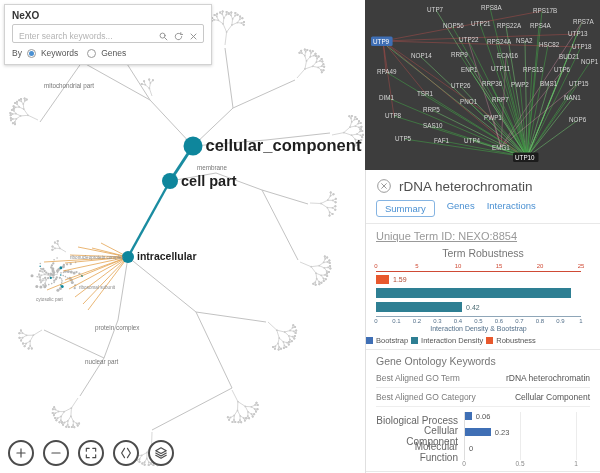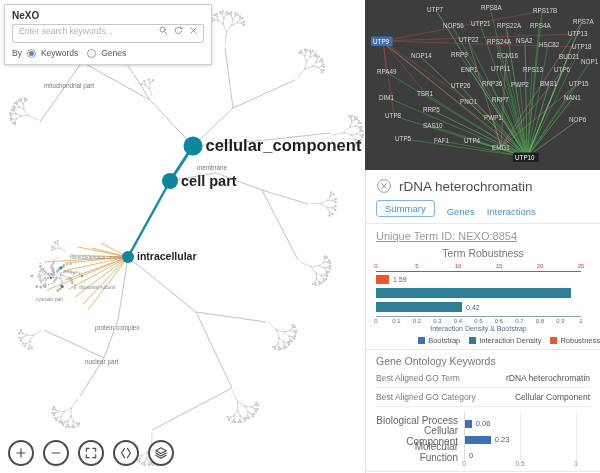--- a/index.html
+++ b/index.html
@@ -7,21 +7,21 @@
          font-family:"Liberation Sans",sans-serif;-webkit-font-smoothing:antialiased;}
   svg text{font-family:"Liberation Sans",sans-serif;}
 
   
   .viz{position:absolute;left:0;top:0;width:365px;height:473px;overflow:hidden;background:#fff;}
 
   
   .search-card{position:absolute;left:4px;top:4px;width:192px;background:#fff;
       border:1px solid #d2d2d2;box-shadow:0 1px 3px rgba(0,0,0,.18);padding:5px 7px 6px;z-index:5;}
   .nexo-title{font-size:10px;font-weight:bold;color:#333;margin-bottom:3px;}
-  .search-box{display:flex;align-items:flex-start;border:1px solid #c8c8c8;border-radius:2px;height:17px;padding:0 4px;background:#fff;}
+  .search-box{display:flex;align-items:flex-end;border:1px solid #c8c8c8;border-radius:2px;height:17px;padding:0 4px;background:#fff;}
   .search-box input{flex:1;border:none;outline:none;font-size:8.5px;color:#444;min-width:0;background:transparent;
       font-family:"Liberation Sans",sans-serif;}
   .search-box input::placeholder{color:#b3b3b3;}
   .sicon{width:11px;height:11px;margin-left:4px;cursor:pointer;flex:none;}
   .sicon path,.sicon circle,.sicon line{stroke:#8d8d8d;stroke-width:2;fill:none;stroke-linecap:round;}
   .by-row{display:flex;align-items:center;gap:5px;margin-top:5px;font-size:8.5px;color:#555;}
   .radio{width:9px;height:9px;border:1px solid #9a9a9a;border-radius:50%;display:inline-flex;
       align-items:center;justify-content:center;box-sizing:border-box;background:#fff;cursor:pointer;}
   .radio .dot{width:5px;height:5px;border-radius:50%;background:#4a90d2;}
   .radio-label{margin-right:4px;}
@@ -37,52 +37,52 @@
   .net-panel{position:absolute;left:365px;top:0;width:235px;height:170px;overflow:hidden;}
 
   
   .detail-panel{position:absolute;left:365px;top:170px;width:235px;height:303px;background:#fff;
       border-left:1px solid #e0e0e0;box-sizing:border-box;overflow:hidden;}
   .detail-header{display:flex;align-items:center;gap:7px;padding:8px 10px 4px;}
   .close-btn{width:16px;height:16px;flex:none;cursor:pointer;}
   .close-btn circle{stroke:#9a9a9a;stroke-width:1.5;fill:none;}
   .close-btn path{stroke:#9a9a9a;stroke-width:1.5;fill:none;stroke-linecap:round;}
   .detail-title{font-size:13.5px;color:#4f4f4f;font-weight:500;}
-  .tabs{display:flex;align-items:flex-end;gap:12px;padding:2px 10px 6px;border-bottom:1px solid #e8e8e8;}
+  .tabs{display:flex;align-items:flex-start;gap:12px;padding:2px 10px 6px;border-bottom:1px solid #e8e8e8;}
   .tab{font-size:9.5px;color:#4a90d2;cursor:pointer;}
   .tab.active{border:1px solid #85b4e2;border-radius:3px;padding:2px 8px;}
   .term-id{font-size:11px;color:#999;padding:6px 10px 1px;text-decoration:underline;}
   .section-title{font-size:10.5px;color:#767676;padding:4px 10px 2px;}
   .center{text-align:center;}
 
   .rob-chart{position:relative;margin:2px 10px 0;height:72px;}
   .axisline{position:absolute;left:0;width:205px;border-top:1px solid;}
   .top-line{top:8px;border-color:#cf4a35;}
   .bottom-line{top:53px;border-color:#8fa6b8;}
   .rtick{position:absolute;transform:translateX(-50%);font-size:6px;}
   .rtick.t{color:#cf4a35;top:0;}
   .rtick.b{color:#54708a;top:55px;}
   #rob-top-ticks,#rob-bottom-ticks{position:absolute;left:0;top:0;width:205px;height:100%;}
   .rob-row{position:absolute;left:0;display:flex;align-items:center;height:10px;}
   .rob-bar{height:100%;}
   .rob-label{font-size:7px;margin-left:4px;color:#666;}
-  .legend{display:flex;justify-content:flex-end;align-items:center;gap:9px;font-size:7.5px;color:#555;margin:1px 0 4px;}
+  .legend{display:flex;justify-content:flex-start;align-items:center;gap:3px;font-size:7.5px;color:#555;margin:1px 0 4px;}
   .legend-item{display:flex;align-items:center;}
   .sw{width:7px;height:7px;display:inline-block;margin-right:3px;}
   .divider{border:none;border-top:1px solid #e8e8e8;margin:1px 0;}
 
   .go-table{margin:0 10px;}
   .go-row{display:flex;justify-content:space-between;align-items:center;font-size:8.5px;color:#7a7a7a;
       padding:4px 0;border-bottom:1px solid #eee;}
   .go-row .v{color:#555;text-align:right;}
 
   .go-chart{margin:5px 10px 0;}
   .go-chart-row{display:flex;align-items:center;height:16px;}
   .go-cat{width:82px;font-size:10px;color:#666;text-align:right;padding-right:6px;flex:none;}
-  .go-bar-area{position:relative;width:112px;height:100%;border-left:1px solid #ddd;display:flex;align-items:flex-end;
+  .go-bar-area{position:relative;width:112px;height:100%;border-left:1px solid #ddd;display:flex;align-items:flex-start;
       background-image:linear-gradient(to right,transparent 0 calc(50% - .5px),#ececec calc(50% - .5px) calc(50% + .5px),
       transparent calc(50% + .5px) calc(100% - 1px),#ececec calc(100% - 1px) 100%);}
   .go-bar{height:8px;}
   .go-val{font-size:7.5px;color:#555;margin-left:4px;}
   .go-axis{position:relative;margin-left:88px;width:112px;height:10px;}
   .go-axis span{position:absolute;transform:translateX(-50%);font-size:6.5px;color:#888;top:0;}
 </style>
 </head>
 <body>
 

